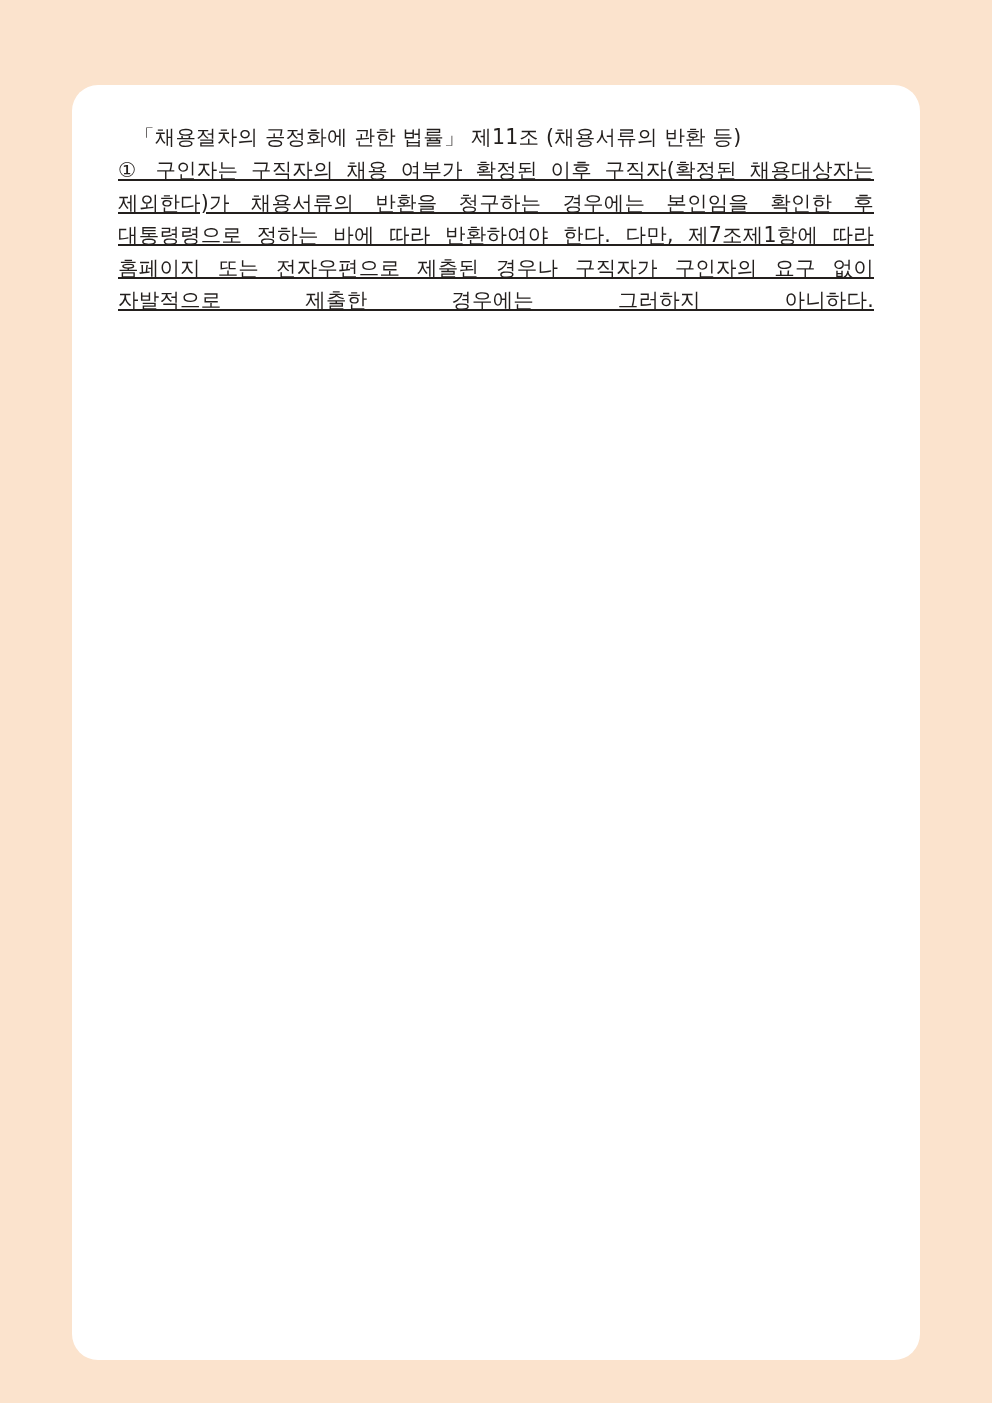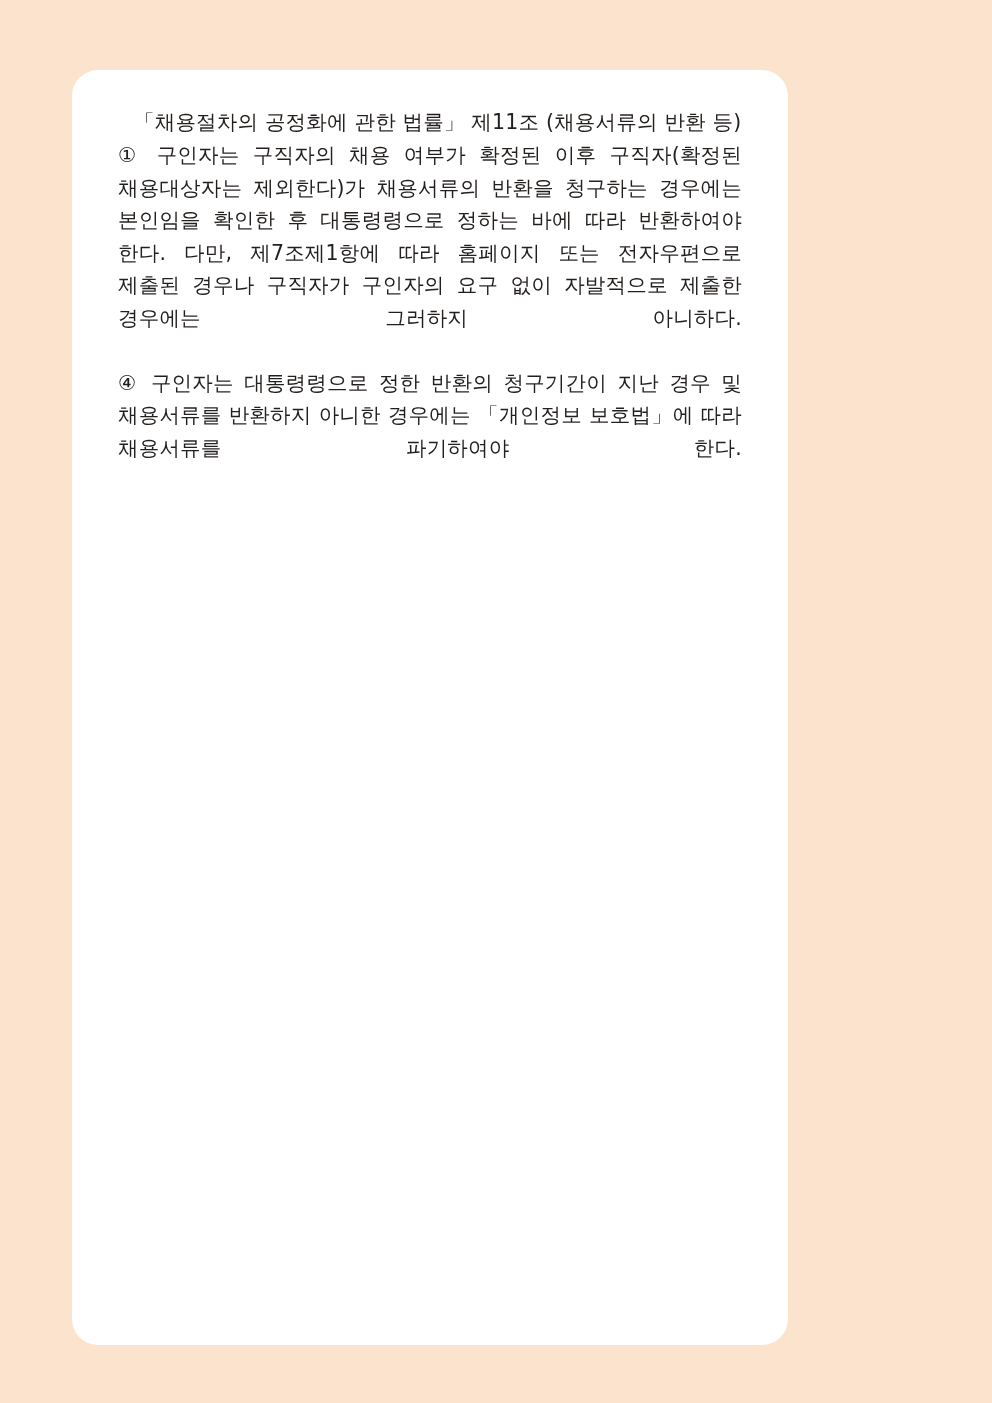--- a/index.html
+++ b/index.html
@@ -14,22 +14,22 @@
     overflow: hidden;
   }
   .page-wrap {
     position: relative;
     width: 992px;
     height: 1403px;
   }
   .paper {
     position: absolute;
     left: 72px;
-    top: 70px;
-    width: 716px;
+    top: 85px;
+    width: 848px;
     height: 1275px;
     background: #ffffff;
     border-radius: 26px;
     box-sizing: border-box;
     padding: 36px 46px 36px 46px;
   }
   .doc-body {
     font-size: 20.5px;
     line-height: 1.585;
     color: #231f1d;
@@ -45,35 +45,35 @@
     font-weight: normal;
     text-indent: 16px;
     text-align: left;
     color: #231f1d;
     letter-spacing: 0.2px;
     word-break: keep-all;
   }
   .clause {
     margin: 0;
     padding: 0;
+    text-decoration: underline;
   }
   .clause + .clause {
     margin-top: 0px;
   }
   
   .clause::after {
     content: "";
     display: inline-block;
     width: 100%;
   }
 </style>
 </head>
 <body>
 
 <div class="page-wrap">
   <div class="paper">
     <div class="doc-body">
       <p class="doc-title">「채용절차의 공정화에 관한 법률」 제11조 (채용서류의 반환 등)</p>
       <p class="clause">① 구인자는 구직자의 채용 여부가 확정된 이후 구직자(확정된 채용대상자는 제외한다)가 채용서류의 반환을 청구하는 경우에는 본인임을 확인한 후 대통령령으로 정하는 바에 따라 반환하여야 한다. 다만, 제7조제1항에 따라 홈페이지 또는 전자우편으로 제출된 경우나 구직자가 구인자의 요구 없이 자발적으로 제출한 경우에는 그러하지 아니하다.</p>
-      <p class="clause">④ 구인자는 대통령령으로 정한 반환의 청구기간이 지난 경우 및 채용서류를 반환하지 아니한 경우에는 「개인정보 보호법」에 따라 채용서류를 파기하여야 한다.</p>
     </div>
   </div>
 </div>
 
 </body></html>

